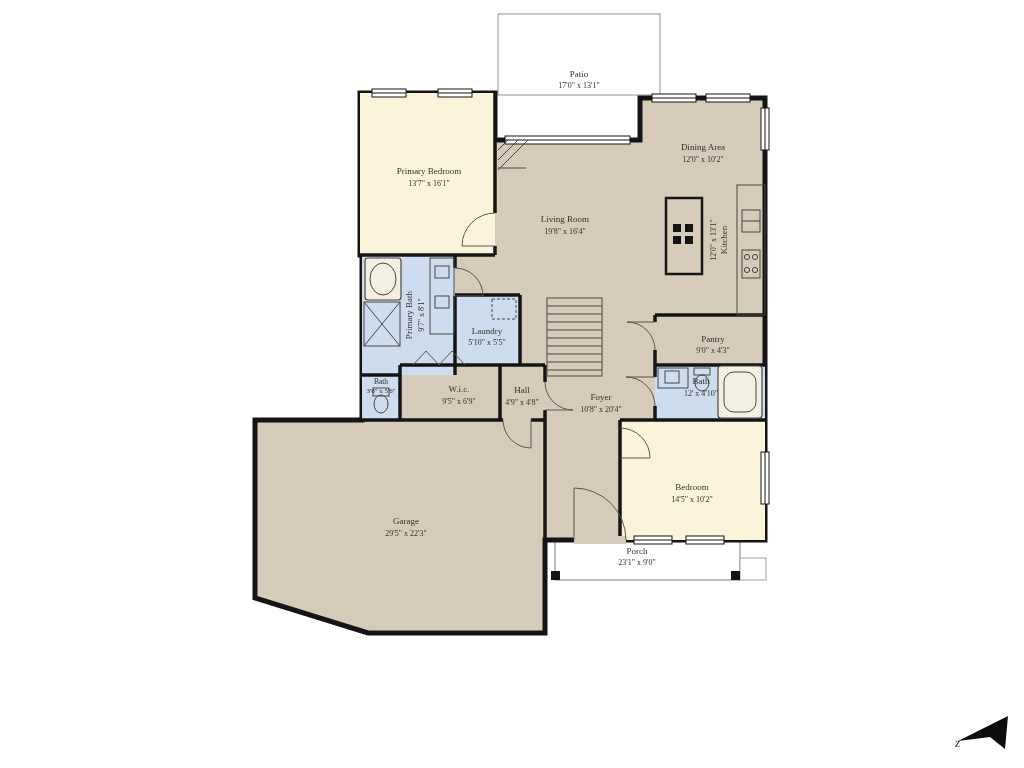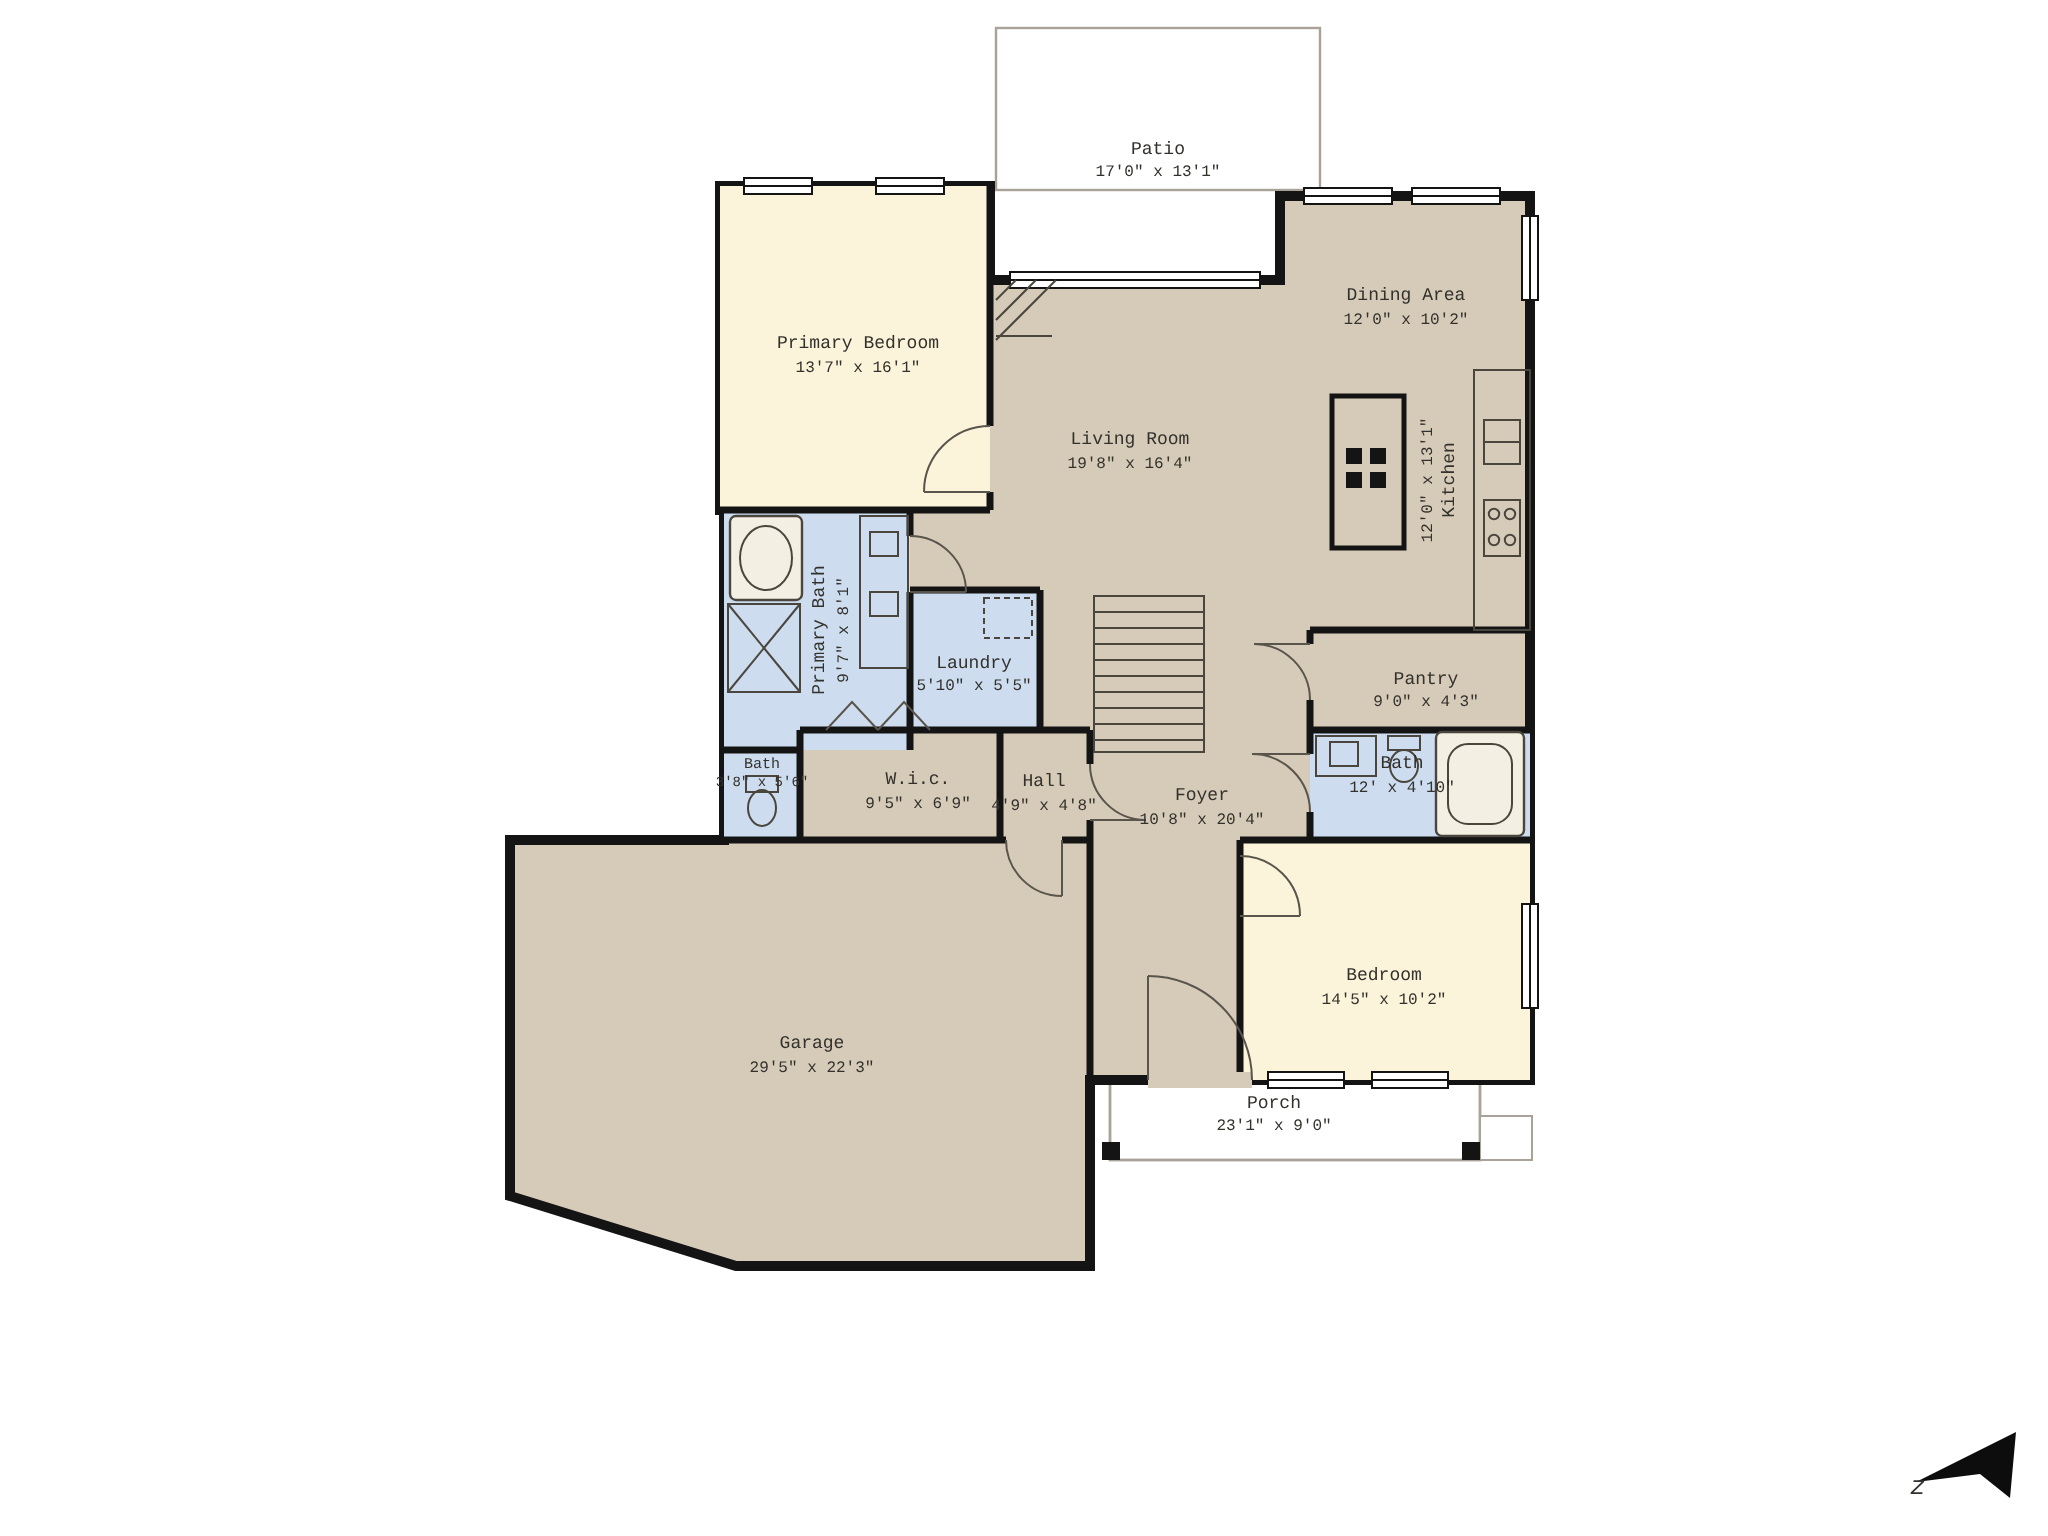--- a/index.html
+++ b/index.html
@@ -1,17 +1,17 @@
 <!DOCTYPE html>
 <html><head>
 <meta charset="utf-8">
 <style>
   html,body{margin:0;padding:0;background:#ffffff;}
   .stage{position:relative;width:1024px;height:768px;background:#ffffff;overflow:hidden;
-         font-family:Liberation Mono, monospace;}
+         font-family:Liberation Serif, serif;}
   svg{position:absolute;inset:0;}
   text{fill:#33312c;}
   .room-name{font-size:9px;}
   .room-dims{font-size:8px;}
   .room-name-sm{font-size:7.5px;}
   .room-dims-sm{font-size:7px;}
   .wall{stroke:#141414;fill:none;stroke-linecap:butt;}
   .fixture{stroke:#4a463e;stroke-width:1.2;fill:#f4efe3;}
   .fixline{stroke:#4a463e;stroke-width:1;fill:none;}
   .arc{stroke:#5a554c;stroke-width:1;fill:none;}

